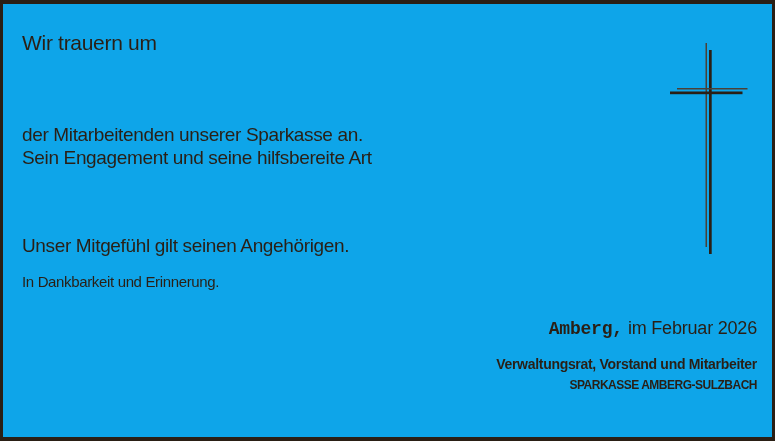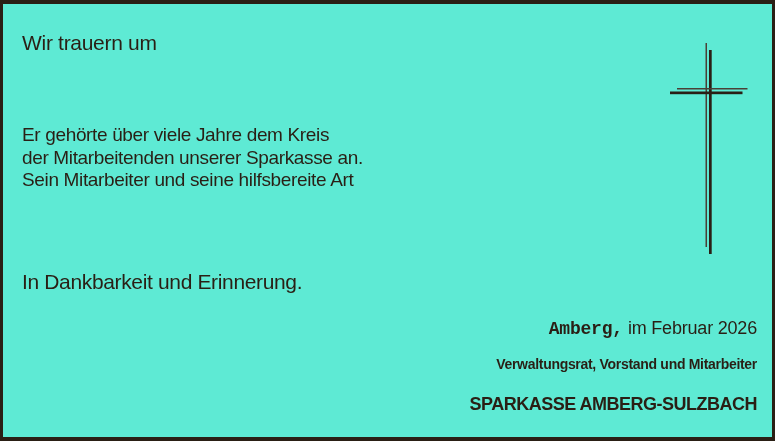--- a/index.html
+++ b/index.html
@@ -5,21 +5,21 @@
   html, body {
     margin: 0;
     padding: 0;
     background: #ffffff;
   }
   .notice {
     position: relative;
     width: 775px;
     height: 441px;
     box-sizing: border-box;
-    background: #5eead4;
+    background: #0ea5e9;
     border: solid #2a1f15;
     border-width: 4px 3px 4px 3px;
     font-family: "Liberation Sans", "DejaVu Sans", sans-serif;
     color: #2a1f15;
     overflow: hidden;
   }
   .notice div, .notice h1 { position: absolute; margin: 0; white-space: nowrap; }
 
   .intro {
     left: 19px; top: 28px;
@@ -42,66 +42,66 @@
   }
   .tribute div { position: static; }
   .condolence {
     left: 19px; top: 232px;
     font-size: 19px;
     line-height: 19px;
     letter-spacing: -0.35px;
   }
   .remembrance {
     left: 19px; top: 268px;
-    font-size: 21px;
+    font-size: 15px;
     line-height: 19px;
     letter-spacing: -0.35px;
   }
   .dateline {
     right: 15px; top: 315px;
     font-size: 18px;
     line-height: 18px;
     letter-spacing: -0.2px;
   }
   .dateline .place { font-weight: bold; font-family: Liberation Mono, monospace; }
   .dateline .date { margin-left: 0.28em; text-align: right; }
   .sig1 {
     right: 15px; top: 351px;
     font-size: 14px;
     line-height: 18px;
     font-weight: bold;
     letter-spacing: -0.3px;
   }
   .sig2 {
-    right: 15px; top: 391px;
-    font-size: 18px;
+    right: 15px; top: 372px;
+    font-size: 12px;
     line-height: 18px;
     font-weight: bold;
     letter-spacing: -0.5px;
   }
   .cross {
     position: absolute;
     left: 665px; top: 36px;
     width: 82px; height: 218px;
   }
 </style>
 </head>
 <body>
 
 <div class="notice">
 
   <div class="intro">Wir trauern um</div>
 
 
   <div class="tribute">
-    <div>Er gehörte über viele Jahre dem Kreis</div>
     <div>der Mitarbeitenden unserer Sparkasse an.</div>
-    <div>Sein Mitarbeiter und seine hilfsbereite Art</div>
+    <div>Sein Engagement und seine hilfsbereite Art</div>
   </div>
 
+  <div class="condolence">Unser Mitgefühl gilt seinen Angehörigen.</div>
 
   <div class="remembrance">In Dankbarkeit und Erinnerung.</div>
 
   <svg class="cross" viewBox="0 0 82 218" xmlns="http://www.w3.org/2000/svg" aria-hidden="true">
     <rect x="37.5" y="3" width="1.5" height="204" fill="#4a4036"></rect>
     <rect x="41" y="10" width="2.7" height="204" fill="#2a1f15"></rect>
     <rect x="9" y="48" width="70.5" height="1.5" fill="#4a4036"></rect>
     <rect x="2" y="51.5" width="72.5" height="2.7" fill="#2a1f15"></rect>
   </svg>
 

